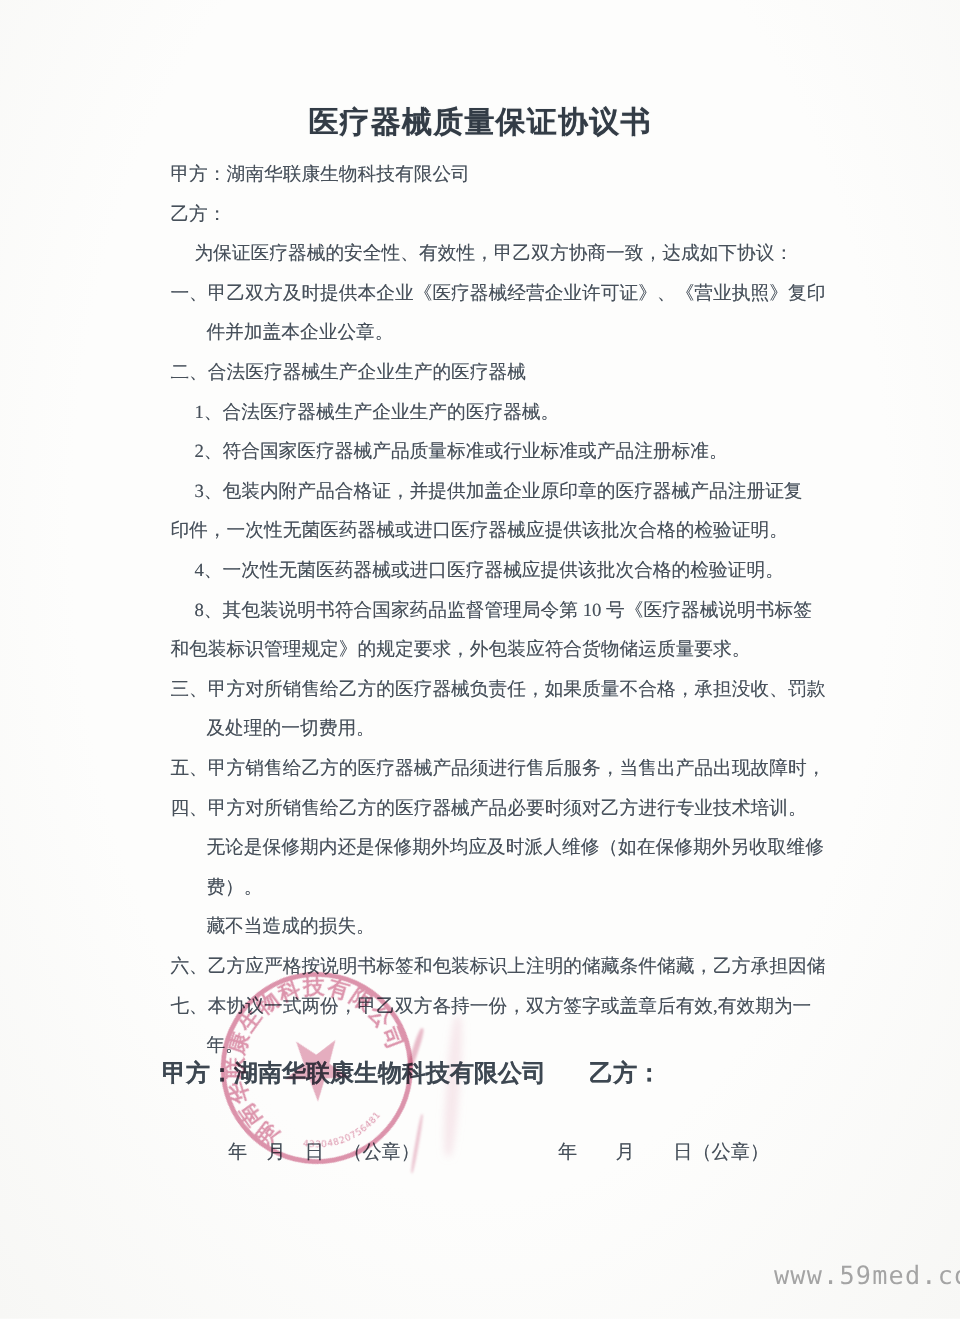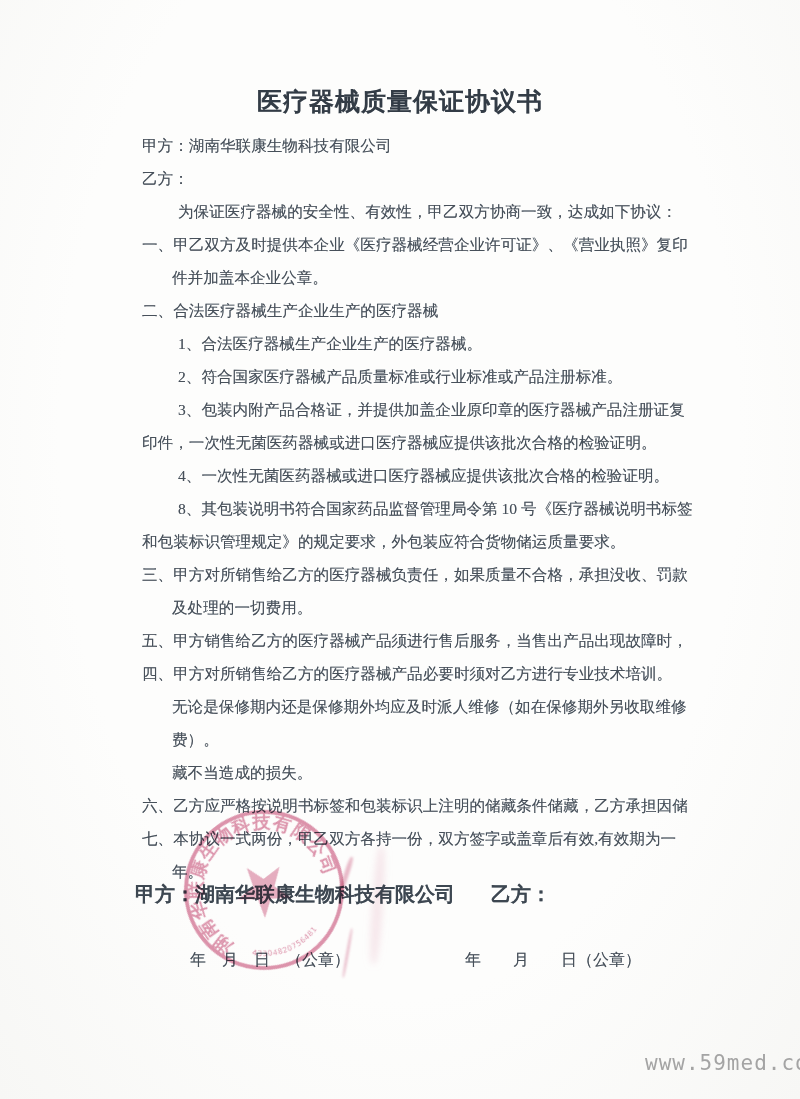--- a/index.html
+++ b/index.html
@@ -18,21 +18,21 @@
     font-size:25px;font-weight:bold;color:#333c46;letter-spacing:1px;
     text-shadow:0 0 .6px rgba(70,80,90,.55);
   }
   .doc-body{
     position:absolute;left:142px;top:129px;width:600px;
     font-size:15.6px;line-height:33px;color:var(--ink,#47505a);
     text-shadow:0 0 .5px rgba(70,82,95,.5);
   }
   .line{white-space:nowrap;height:33px;}
   .indent-none{margin-left:0;}
-  .indent-first{margin-left:36px;}
+  .indent-first{margin-left:20px;}
   .indent-hang{margin-left:30px;}
   .sig-line{
     position:absolute;left:135px;top:881px;white-space:nowrap;
     font-size:20px;font-weight:bold;color:#3d4751;
     text-shadow:0 0 .5px rgba(60,72,85,.55);
   }
   .sig-line .party-b{margin-left:36px;}
   .date-line{
     position:absolute;left:149px;top:950px;white-space:nowrap;
     font-size:16px;color:var(--ink,#47505a);

